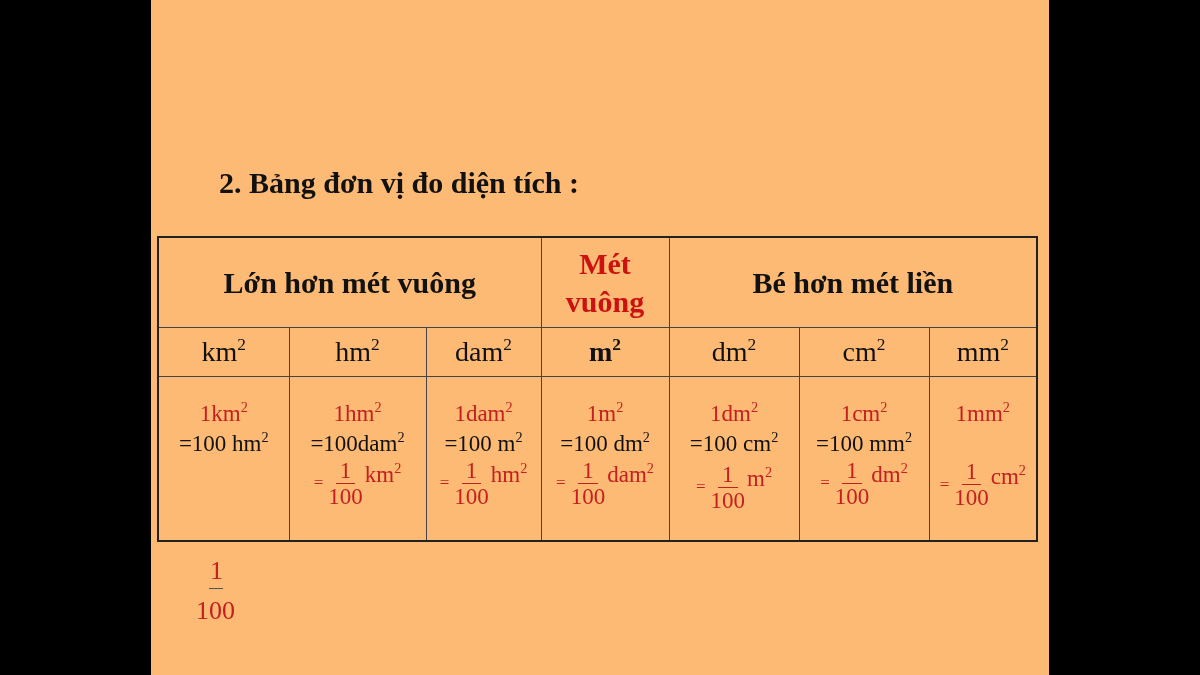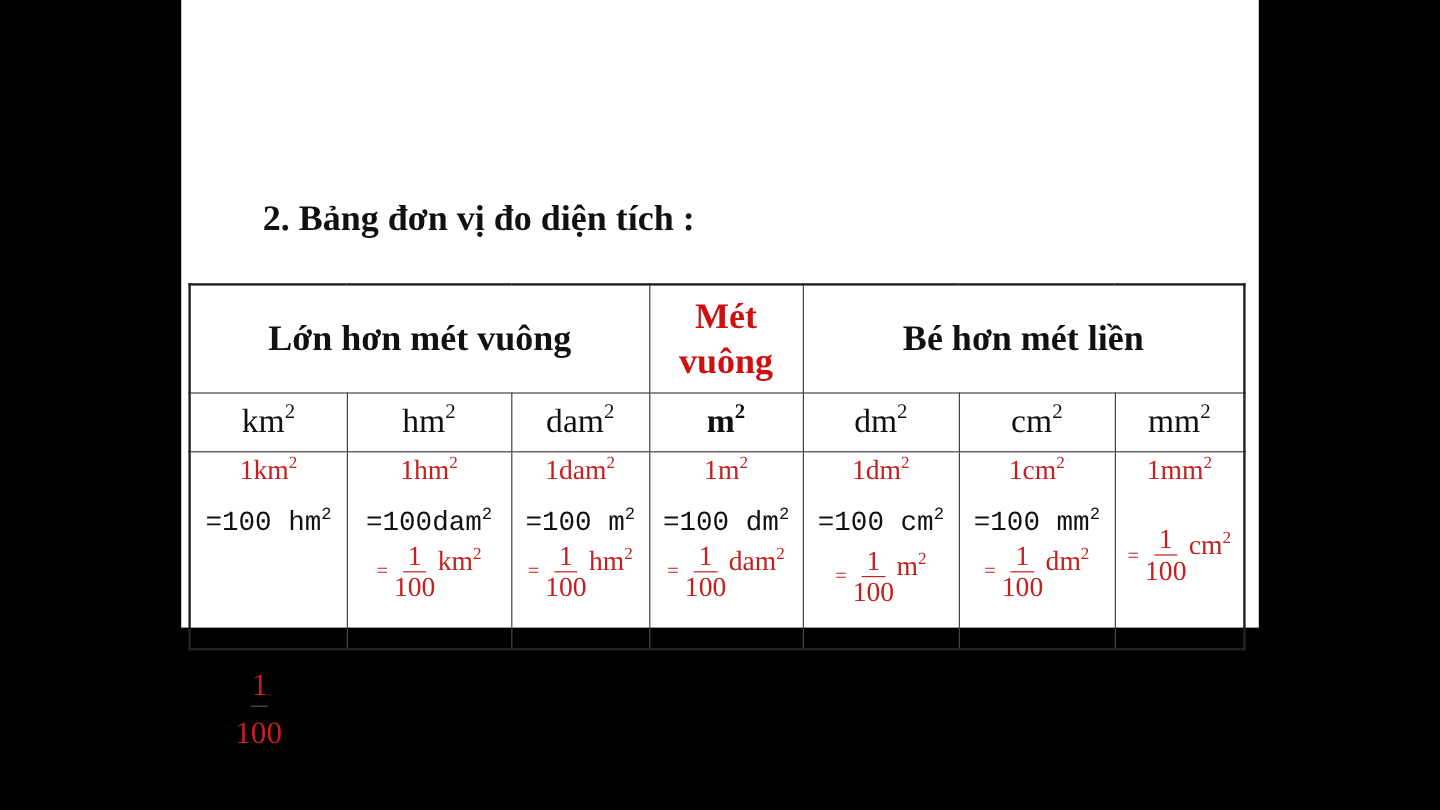--- a/index.html
+++ b/index.html
@@ -1,30 +1,30 @@
 <!DOCTYPE html>
 <html><head>
 <meta charset="utf-8">
 <style>
   html, body { margin:0; padding:0; }
   body { width:1200px; height:675px; background:#000; position:relative; overflow:hidden;
          font-family:"Liberation Serif","DejaVu Serif",serif; }
-  .slide { position:absolute; left:151px; top:0; width:898px; height:523px; background:#ffffff; }
+  .slide { position:absolute; left:151px; top:0; width:898px; height:675px; background:#fdba74; }
   .title { position:absolute; left:68px; top:166px; font-size:30px; font-weight:bold; color:#111; white-space:nowrap; }
   table.units { position:absolute; left:6px; top:236px; width:879px; height:306px;
                 border-collapse:collapse; border:2.5px solid #222; table-layout:fixed; }
   table.units td { border:1.5px solid #444; text-align:center; vertical-align:middle; padding:0; color:#111; }
   .grp { font-size:30px; font-weight:bold; height:89px; }
   .grp.red { color:#cc1111; line-height:38px; }
   .unit { font-size:28px; height:48px; }
   .unit.bold { font-weight:bold; }
   .unit sup, .cell sup { font-size:0.62em; vertical-align:0.65em; line-height:0; }
   .cell { height:163px; vertical-align:top !important; font-size:23px; line-height:1.1; position:relative; }
-  .cell .l1 { color:#c42020; margin-top:2px; display:block; white-space:nowrap; }
-  .cell .l2 { color:#111; display:block; white-space:nowrap; margin-top:20px; font-size:23px;font-family:Liberation Mono, monospace; }
+  .cell .l1 { color:#c42020; margin-top:24px; display:block; white-space:nowrap; }
+  .cell .l2 { color:#111; display:block; white-space:nowrap; margin-top:5px; font-size:23px; }
   .cell .l3 { color:#c42020; display:flex; align-items:center; justify-content:center; margin-top:2px; white-space:nowrap; }
   .cell .l3.low { margin-top:34px; }
   .eq { font-size:17px; margin-right:3px; }
   .frac { display:inline-flex; flex-direction:column; align-items:center; margin:0 2px; }
   .frac .num { font-size:23px; border-bottom:1.5px solid #c42020; padding:0 4px; line-height:1.05; }
   .frac .den { font-size:23px; line-height:1.1; }
   .unitr { font-size:23px; margin-top:-18px; }
   .note { position:absolute; left:47px; top:558px; font-size:30px; color:#111; white-space:nowrap; }
   .note .frac2 { display:inline-block; position:relative; width:34px; height:30px; vertical-align:top; }
   .note .frac2 .n { position:absolute; left:12px; top:-2px; color:#c42020; font-size:26px; }

